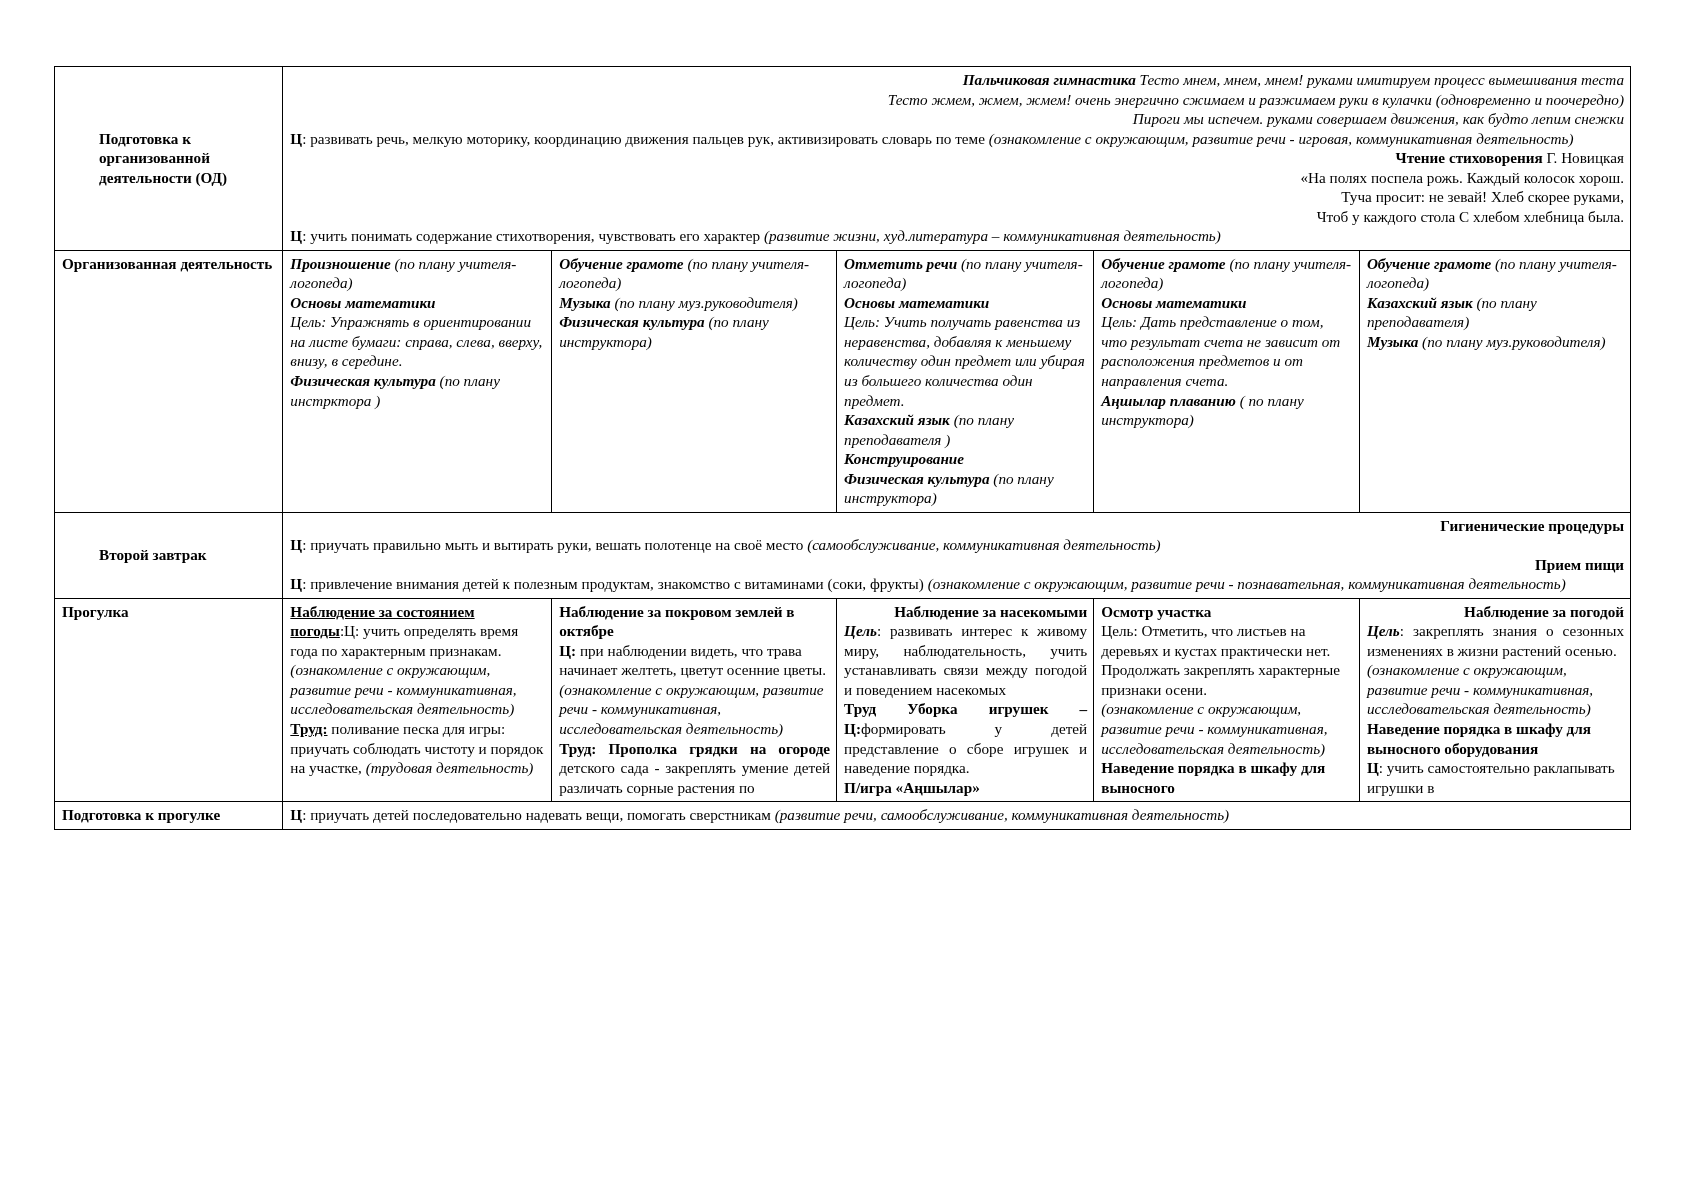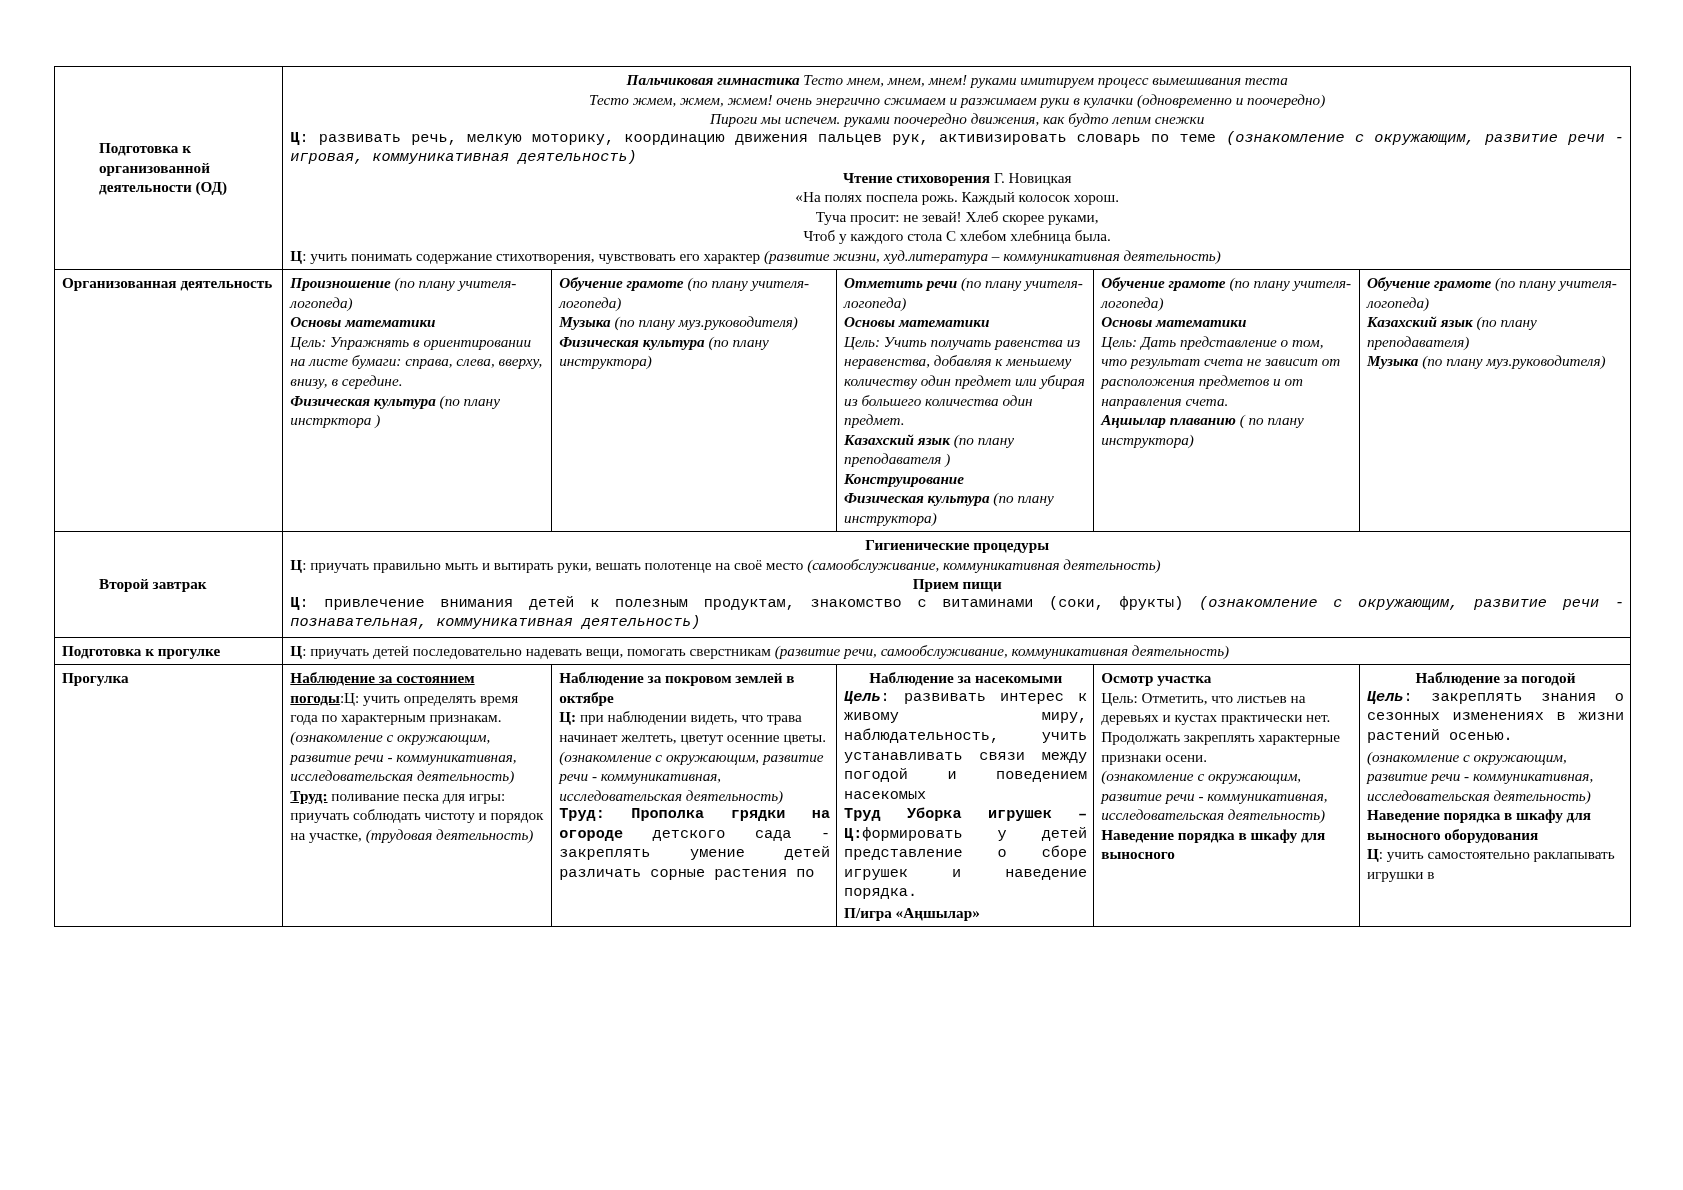--- a/index.html
+++ b/index.html
@@ -50,22 +50,22 @@
     line-height: 1.33;
     padding-top: 7px;
   }
   .label-cell.vmid { vertical-align: middle; padding-left: 44px; }
 
   b, .b { font-weight: bold; }
   i, .i { font-style: italic; }
   .bi { font-weight: bold; font-style: italic; }
   .bu { font-weight: bold; text-decoration: underline; }
 
-  .ctr { text-align: center; }
-  .just { text-align: justify; text-align-last: left; font-family: Liberation Mono, monospace; }
+  .ctr { text-align: right; }
+  .just { text-align: justify; text-align-last: left; }
 
   p { margin: 0; padding: 0; }
 
   .prep-cell p { margin: 0; }
 
   .oz-cell { font-size: 15.1px; line-height: 1.30; font-style: italic; }
   .walk-cell { font-size: 15.1px; line-height: 1.30; }
 
   .meal-cell { font-size: 15.2px; line-height: 1.42; }
   .meal-cell .ctr { font-weight: bold; }
@@ -86,21 +86,21 @@
     <tbody>
 
       <tr>
         <td class="label-cell vmid">
           <span>Подготовка к организованной деятельности (ОД)</span>
         </td>
         <td colspan="5" class="prep-cell">
           <div>
               <p class="ctr"><span class="bi">Пальчиковая гимнастика </span><span class="i">Тесто мнем, мнем, мнем! руками имитируем процесс вымешивания теста</span></p>
               <p class="ctr"><span class="i">Тесто жмем, жмем, жмем! очень энергично сжимаем и разжимаем руки в кулачки (одновременно и поочередно)</span></p>
-              <p class="ctr"><span class="i">Пироги мы испечем. руками поочередно движения, как будто лепим снежки</span></p>
+              <p class="ctr"><span class="i">Пироги мы испечем. руками совершаем движения, как будто лепим снежки</span></p>
               <p class="just"><span class="b">Ц</span><span>: развивать речь, мелкую моторику,  координацию движения пальцев рук, активизировать словарь по теме </span><span class="i">(ознакомление с окружающим, развитие речи - игровая, коммуникативная деятельность)</span></p>
               <p class="ctr"><span class="b">Чтение стиховорения</span><span> Г. Новицкая</span></p>
               <p class="ctr"><span>«На полях поспела рожь. Каждый колосок хорош.</span></p>
               <p class="ctr"><span>Туча просит: не зевай! Хлеб скорее руками,</span></p>
               <p class="ctr"><span>Чтоб у каждого стола С хлебом хлебница была.</span></p>
               <p><span class="b">Ц</span><span>: учить понимать содержание стихотворения, чувствовать его характер </span><span class="i">(развитие жизни, худ.литература – коммуникативная деятельность)</span></p>
             </div>
         </td>
       </tr>
 
@@ -159,31 +159,20 @@
               <p class="ctr"><span class="b">Гигиенические процедуры</span></p>
               <p><span class="b">Ц</span><span>: приучать правильно мыть и вытирать руки, вешать полотенце на своё место </span><span class="i">(самообслуживание, коммуникативная деятельность)</span></p>
               <p class="ctr"><span class="b">Прием пищи</span></p>
               <p class="just"><span class="b">Ц</span><span>: привлечение внимания детей к полезным продуктам, знакомство с витаминами (соки, фрукты) </span><span class="i">(ознакомление с окружающим, развитие речи - познавательная, коммуникативная деятельность)</span></p>
             </div>
         </td>
       </tr>
 
       <tr>
         <td class="label-cell">
-          <span>Подготовка к прогулке</span>
-        </td>
-        <td colspan="5" class="meal-cell" style="vertical-align:bottom">
-          <div>
-              <p><span class="b">Ц</span><span>: приучать детей  последовательно надевать вещи, помогать сверстникам </span><span class="i">(развитие речи, самообслуживание, коммуникативная деятельность)</span></p>
-            </div>
-        </td>
-      </tr>
-
-      <tr>
-        <td class="label-cell">
           <span>Прогулка</span>
         </td>
         <td class="walk-cell">
           <div>
               <p><span class="bu">Наблюдение за состоянием погоды</span><span>:Ц: учить определять время года по характерным признакам.</span></p>
               <p><span class="i"> (ознакомление с окружающим, развитие речи - коммуникативная, исследовательская деятельность)</span></p>
               <p><span class="bu">Труд:</span><span> поливание песка для игры: приучать соблюдать чистоту и порядок на участке, </span><span class="i">(трудовая деятельность)</span></p>
             </div>
         </td>
         <td class="walk-cell">
@@ -214,15 +203,26 @@
           <div>
               <p class="ctr"><span class="b">Наблюдение за  погодой</span></p>
               <p class="just"><span class="bi">Цель</span><span>: закреплять знания о сезонных изменениях в жизни растений осенью.</span></p>
               <p><span class="i"> (ознакомление с окружающим, развитие речи - коммуникативная, исследовательская деятельность)</span></p>
               <p><span class="b">Наведение порядка в шкафу для выносного оборудования</span></p>
               <p><span class="b">Ц</span><span>: учить самостоятельно раклапывать игрушки в</span></p>
             </div>
         </td>
       </tr>
 
+      <tr>
+        <td class="label-cell">
+          <span>Подготовка к прогулке</span>
+        </td>
+        <td colspan="5" class="meal-cell" style="vertical-align:bottom">
+          <div>
+              <p><span class="b">Ц</span><span>: приучать детей  последовательно надевать вещи, помогать сверстникам </span><span class="i">(развитие речи, самообслуживание, коммуникативная деятельность)</span></p>
+            </div>
+        </td>
+      </tr>
+
     </tbody>
   </table>
 </div>
 
 </body></html>

